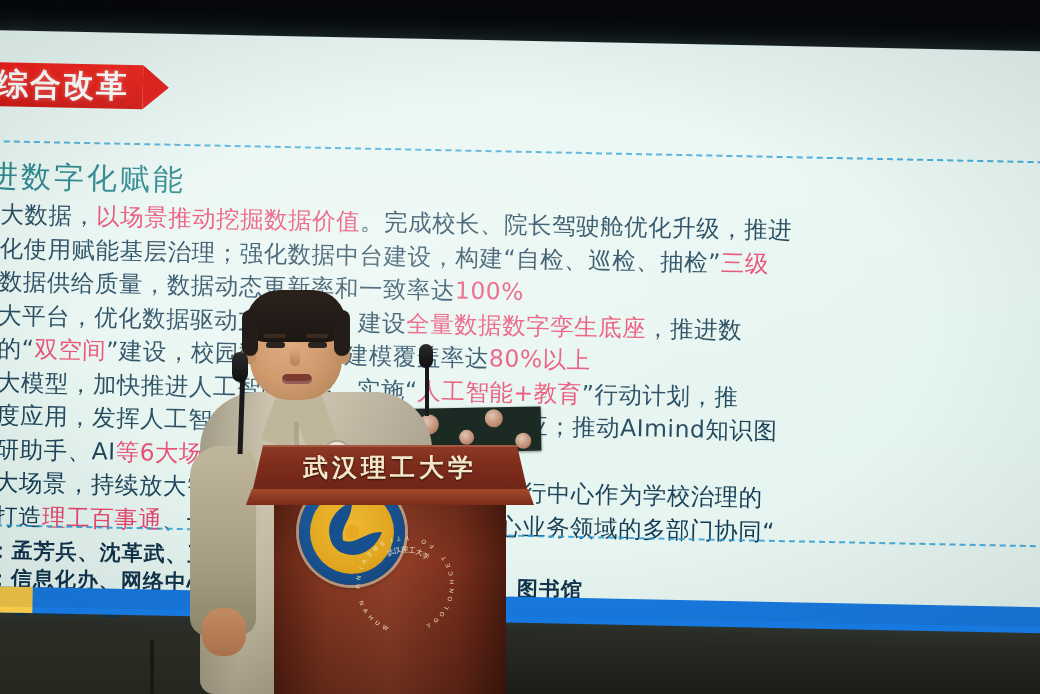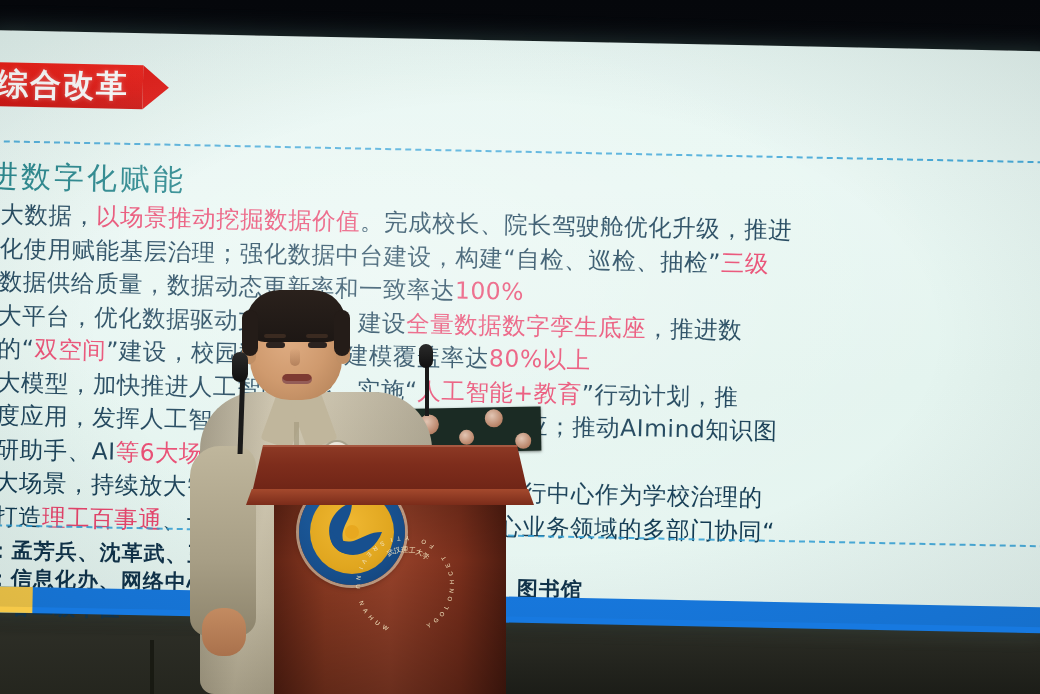--- a/index.html
+++ b/index.html
@@ -280,16 +280,17 @@
           <span style="transform: translate(73.6567px, 91.8497px) rotate(332deg);">Y</span>
           <span style="font-size: 7px; transform: translate(33px, 18.359px) rotate(330deg);">武</span>
           <span style="font-size: 7px; transform: translate(40.6393px, 14.9577px) rotate(342deg);">汉</span>
           <span style="font-size: 7px; transform: translate(48.8189px, 13.2191px) rotate(354deg);">理</span>
           <span style="font-size: 7px; transform: translate(57.1811px, 13.2191px) rotate(366deg);">工</span>
           <span style="font-size: 7px; transform: translate(65.3607px, 14.9577px) rotate(378deg);">大</span>
           <span style="font-size: 7px; transform: translate(73px, 18.359px) rotate(390deg);">学</span>
         </div>
     </div>
     <div class="pod-top"></div>
+    <div class="pod-name">武汉理工大学</div>
     <div class="pod-lip"></div>
   </div>
 
 </div>
 
 </body></html>

